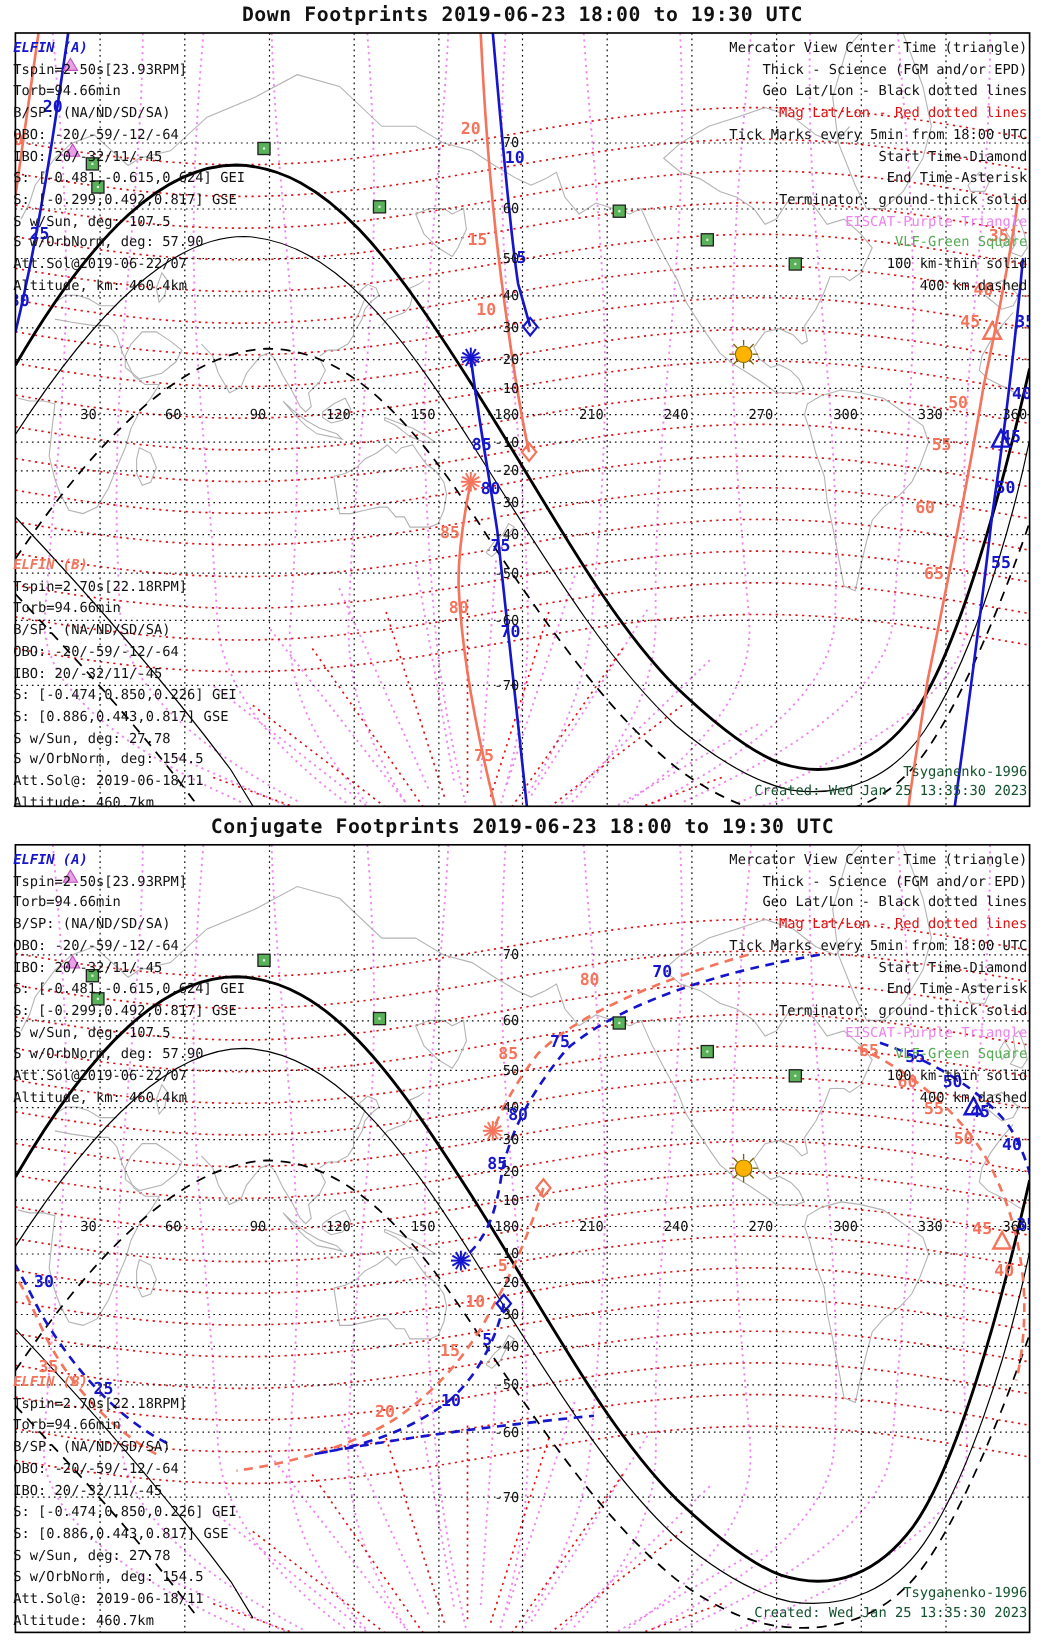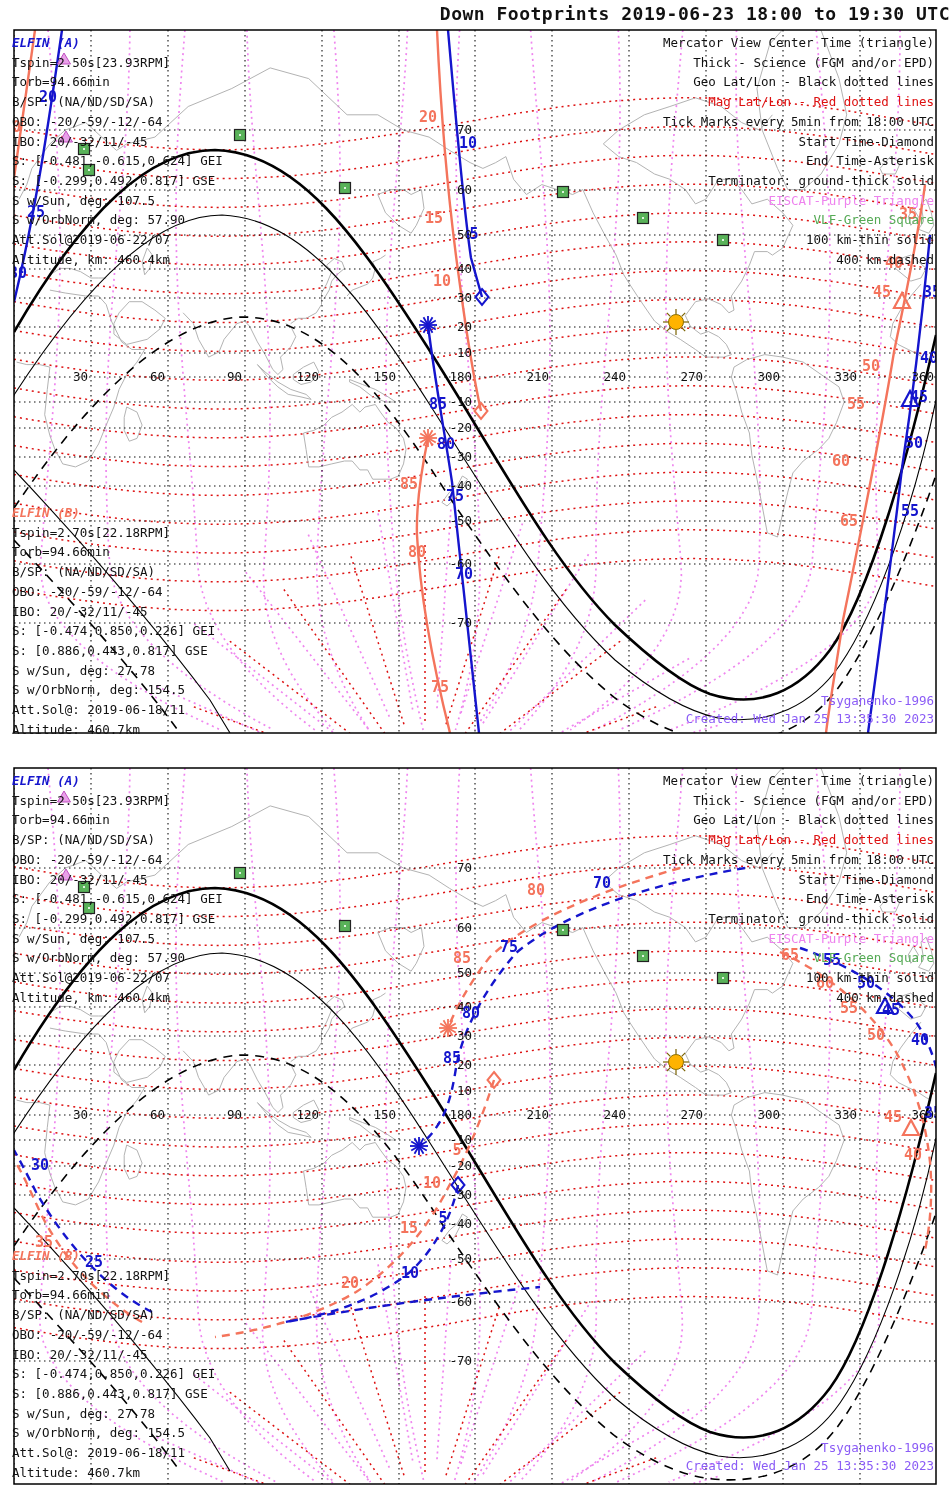--- a/index.html
+++ b/index.html
@@ -1,26 +1,26 @@
 <!DOCTYPE html>
 <html><head>
 <meta charset="utf-8">
 <style>
   html,body{margin:0;padding:0;background:#ffffff;}
   .page{position:relative;width:950px;height:1500px;background:#fff;overflow:hidden;
         font-family:"DejaVu Sans Mono",monospace;}
   svg{position:absolute;left:0;top:0;}
-  .title{position:absolute;left:0;width:950px;text-align:right;
+  .title{position:absolute;left:0;width:950px;text-align:center;
          font:bold 18px "DejaVu Sans Mono",monospace;color:#111;letter-spacing:0.5px;}
   .infoblock{position:absolute;font:12.5px "DejaVu Sans Mono",monospace;color:#111;
              line-height:19.7px;white-space:pre;}
   .infoblock.right{text-align:right;}
   .ib-title{font-weight:bold;font-style:italic;}
   .credit{position:absolute;right:16px;text-align:right;
-          font:12.5px "DejaVu Sans Mono",monospace;color:#8b5cf6;}
+          font:12.5px "DejaVu Sans Mono",monospace;color:#14532d;}
   .axis-label{font:12.5px "DejaVu Sans Mono",monospace;fill:#111;}
   .trk{font:bold 15px "DejaVu Sans Mono",monospace;}
 </style>
 </head>
 <body>
 
 <div class="page">
   <svg id="plot" width="950" height="1500">
       <defs>
         <clipPath id="clip0">
@@ -460,20 +460,21 @@
         <text x="832" y="965" text-anchor="middle" class="trk" fill="#1515cd">55</text>
         <text x="866" y="988" text-anchor="middle" class="trk" fill="#1515cd">50</text>
         <text x="891" y="1015" text-anchor="middle" class="trk" fill="#1515cd">45</text>
         <text x="920" y="1045" text-anchor="middle" class="trk" fill="#1515cd">40</text>
         <text x="933" y="1118" text-anchor="middle" class="trk" fill="#1515cd">35</text>
       </g>
       <rect x="14" y="768" width="922" height="716" fill="none" stroke="#000" stroke-width="1.5"></rect>
     </svg>
 
   <div class="title" style="top:3px">Down Footprints 2019-06-23 18:00 to 19:30 UTC</div>
+  <div class="title" style="top:741px">Conjugate Footprints 2019-06-23 18:00 to 19:30 UTC</div>
 
   <div class="credit" style="top:693px">Tsyganenko-1996</div>
   <div class="credit" style="top:711px">Created: Wed Jan 25 13:35:30 2023</div>
   <div class="credit" style="top:1440px">Tsyganenko-1996</div>
   <div class="credit" style="top:1458px">Created: Wed Jan 25 13:35:30 2023</div>
 
   <div id="overlay">
       <div class="infoblock" style="left: 12px; top: 33px;"><div class="ib-title" style="color: rgb(21, 21, 205);">ELFIN (A)</div><div>Tspin=2.50s[23.93RPM]</div><div>Torb=94.66min</div><div>B/SP: (NA/ND/SD/SA)</div><div>OBO: -20/-59/-12/-64</div><div>IBO: 20/-32/11/-45</div><div>S: [-0.481,-0.615,0.624] GEI</div><div>S: [-0.299,0.492,0.817] GSE</div><div>S w/Sun, deg: 107.5</div><div>S w/OrbNorm, deg: 57.90</div><div>Att.Sol@2019-06-22/07</div><div>Altitude, km: 460.4km</div></div>
       <div class="infoblock right" style="right: 16px; top: 33px;"><div style="color: rgb(17, 17, 17);">Mercator View Center Time (triangle)</div><div style="color: rgb(17, 17, 17);">Thick - Science (FGM and/or EPD)</div><div style="color: rgb(17, 17, 17);">Geo Lat/Lon - Black dotted lines</div><div style="color: rgb(221, 17, 17);">Mag Lat/Lon - Red dotted lines</div><div style="color: rgb(17, 17, 17);">Tick Marks every 5min from 18:00 UTC</div><div style="color: rgb(17, 17, 17);">Start Time-Diamond</div><div style="color: rgb(17, 17, 17);">End Time-Asterisk</div><div style="color: rgb(17, 17, 17);">Terminator: ground-thick solid</div><div style="color: rgb(238, 130, 238);">EISCAT-Purple Triangle</div><div style="color: rgb(85, 170, 85);">VLF-Green Square</div><div style="color: rgb(17, 17, 17);">100 km-thin solid</div><div style="color: rgb(17, 17, 17);">400 km-dashed</div></div>
       <div class="infoblock" style="left: 12px; top: 503px;"><div class="ib-title" style="color: rgb(244, 116, 92);">ELFIN (B)</div><div>Tspin=2.70s[22.18RPM]</div><div>Torb=94.66min</div><div>B/SP: (NA/ND/SD/SA)</div><div>OBO: -20/-59/-12/-64</div><div>IBO: 20/-32/11/-45</div><div>S: [-0.474,0.850,0.226] GEI</div><div>S: [0.886,0.443,0.817] GSE</div><div>S w/Sun, deg: 27.78</div><div>S w/OrbNorm, deg: 154.5</div><div>Att.Sol@: 2019-06-18/11</div><div>Altitude: 460.7km</div></div>

